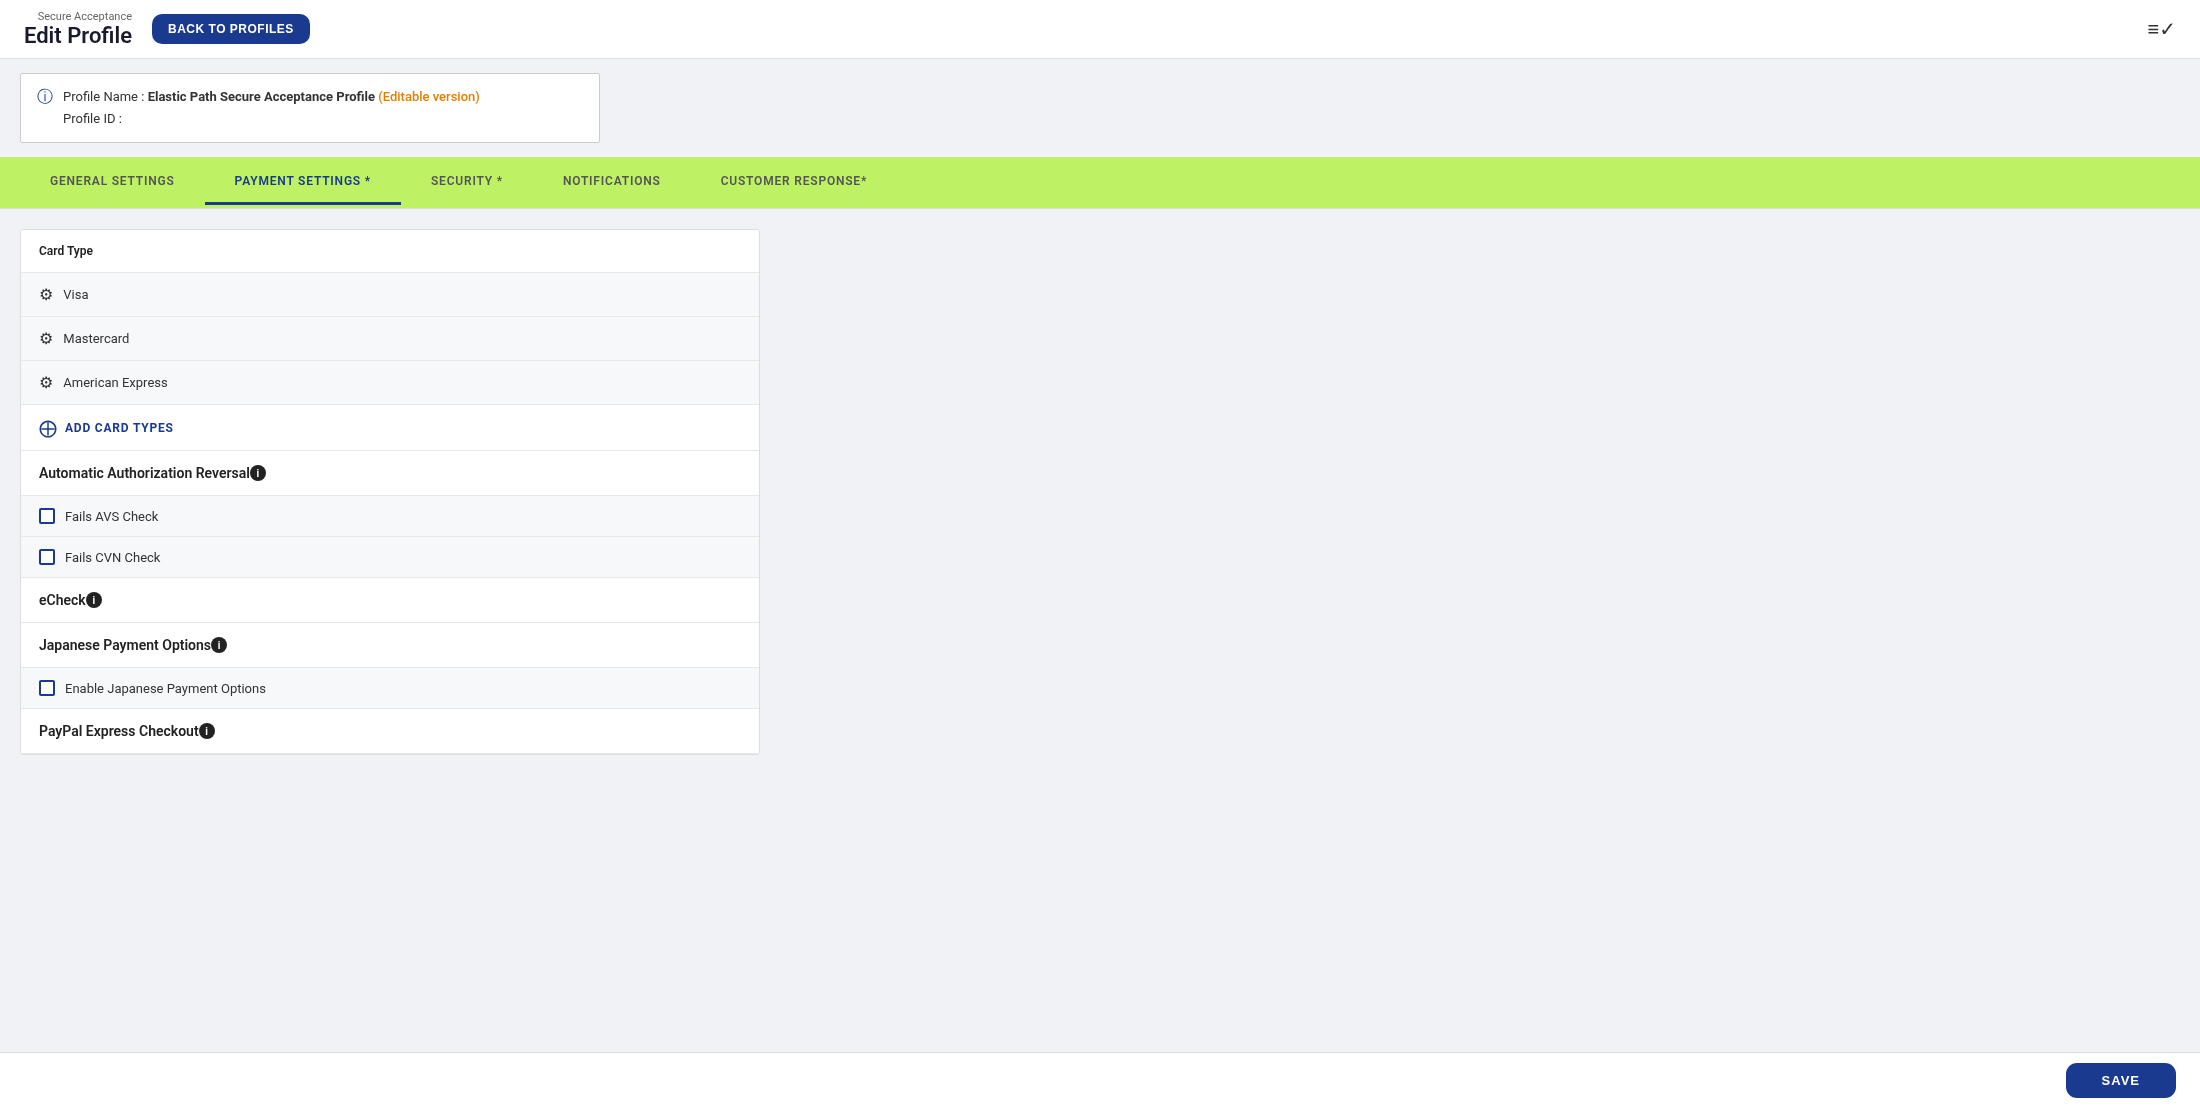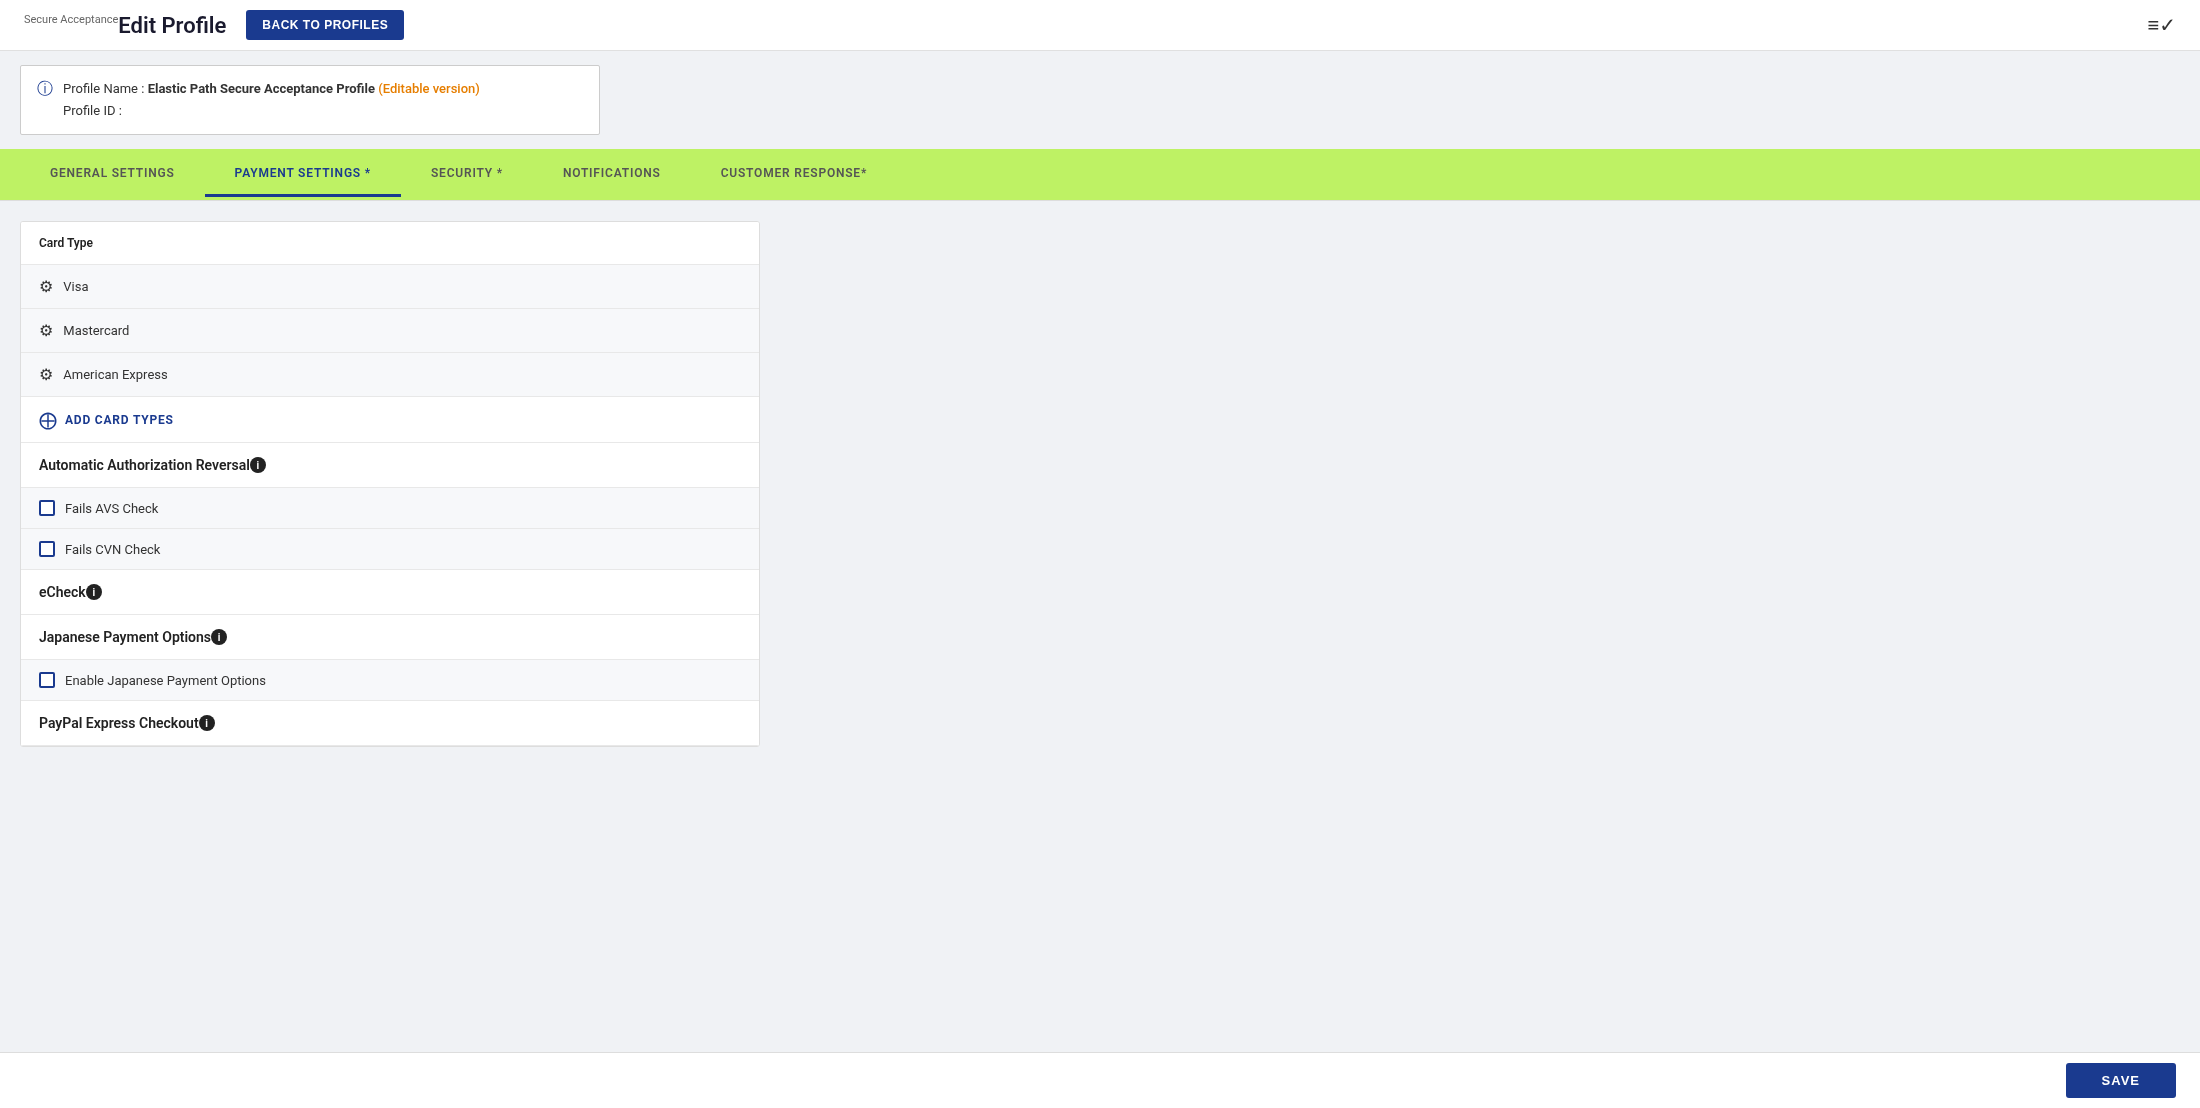--- a/index.html
+++ b/index.html
@@ -12,41 +12,41 @@
     .top-bar {
       background: #fff;
       padding: 10px 24px;
       display: flex;
       align-items: center;
       gap: 20px;
       border-bottom: 1px solid #e0e0e0;
     }
     .top-bar-left {
       display: flex;
-      flex-direction: row;
+      flex-direction: column;
       text-align: right;
     }
     .secure-acceptance-label {
       font-size: 11px;
       color: #666;
     }
     .edit-profile-title {
       font-size: 22px;
       font-weight: 600;
       color: #1a1a2e;
     }
     .back-btn {
       background: #1a3a8f;
       color: #fff;
       border: none;
       padding: 8px 16px;
       font-size: 12px;
       font-weight: 600;
       cursor: pointer;
-      border-radius: 3px;
+      border-radius: 10px;
       letter-spacing: 0.5px;
     }
     .top-bar-right {
       margin-left: auto;
       display: flex;
       align-items: center;
     }
     .menu-icon {
       font-size: 20px;
       color: #333;
@@ -211,21 +211,21 @@
       padding: 10px 24px;
     }
     .save-btn {
       background: #1a3a8f;
       color: #fff;
       border: none;
       padding: 10px 36px;
       font-size: 13px;
       font-weight: 700;
       cursor: pointer;
-      border-radius: 3px;
+      border-radius: 11px;
       letter-spacing: 1px;
       text-align: center;
     }
   </style>
 </head>
 <body>
 
 <div class="top-bar">
   <div class="top-bar-left">
     <span class="secure-acceptance-label">Secure Acceptance</span>

